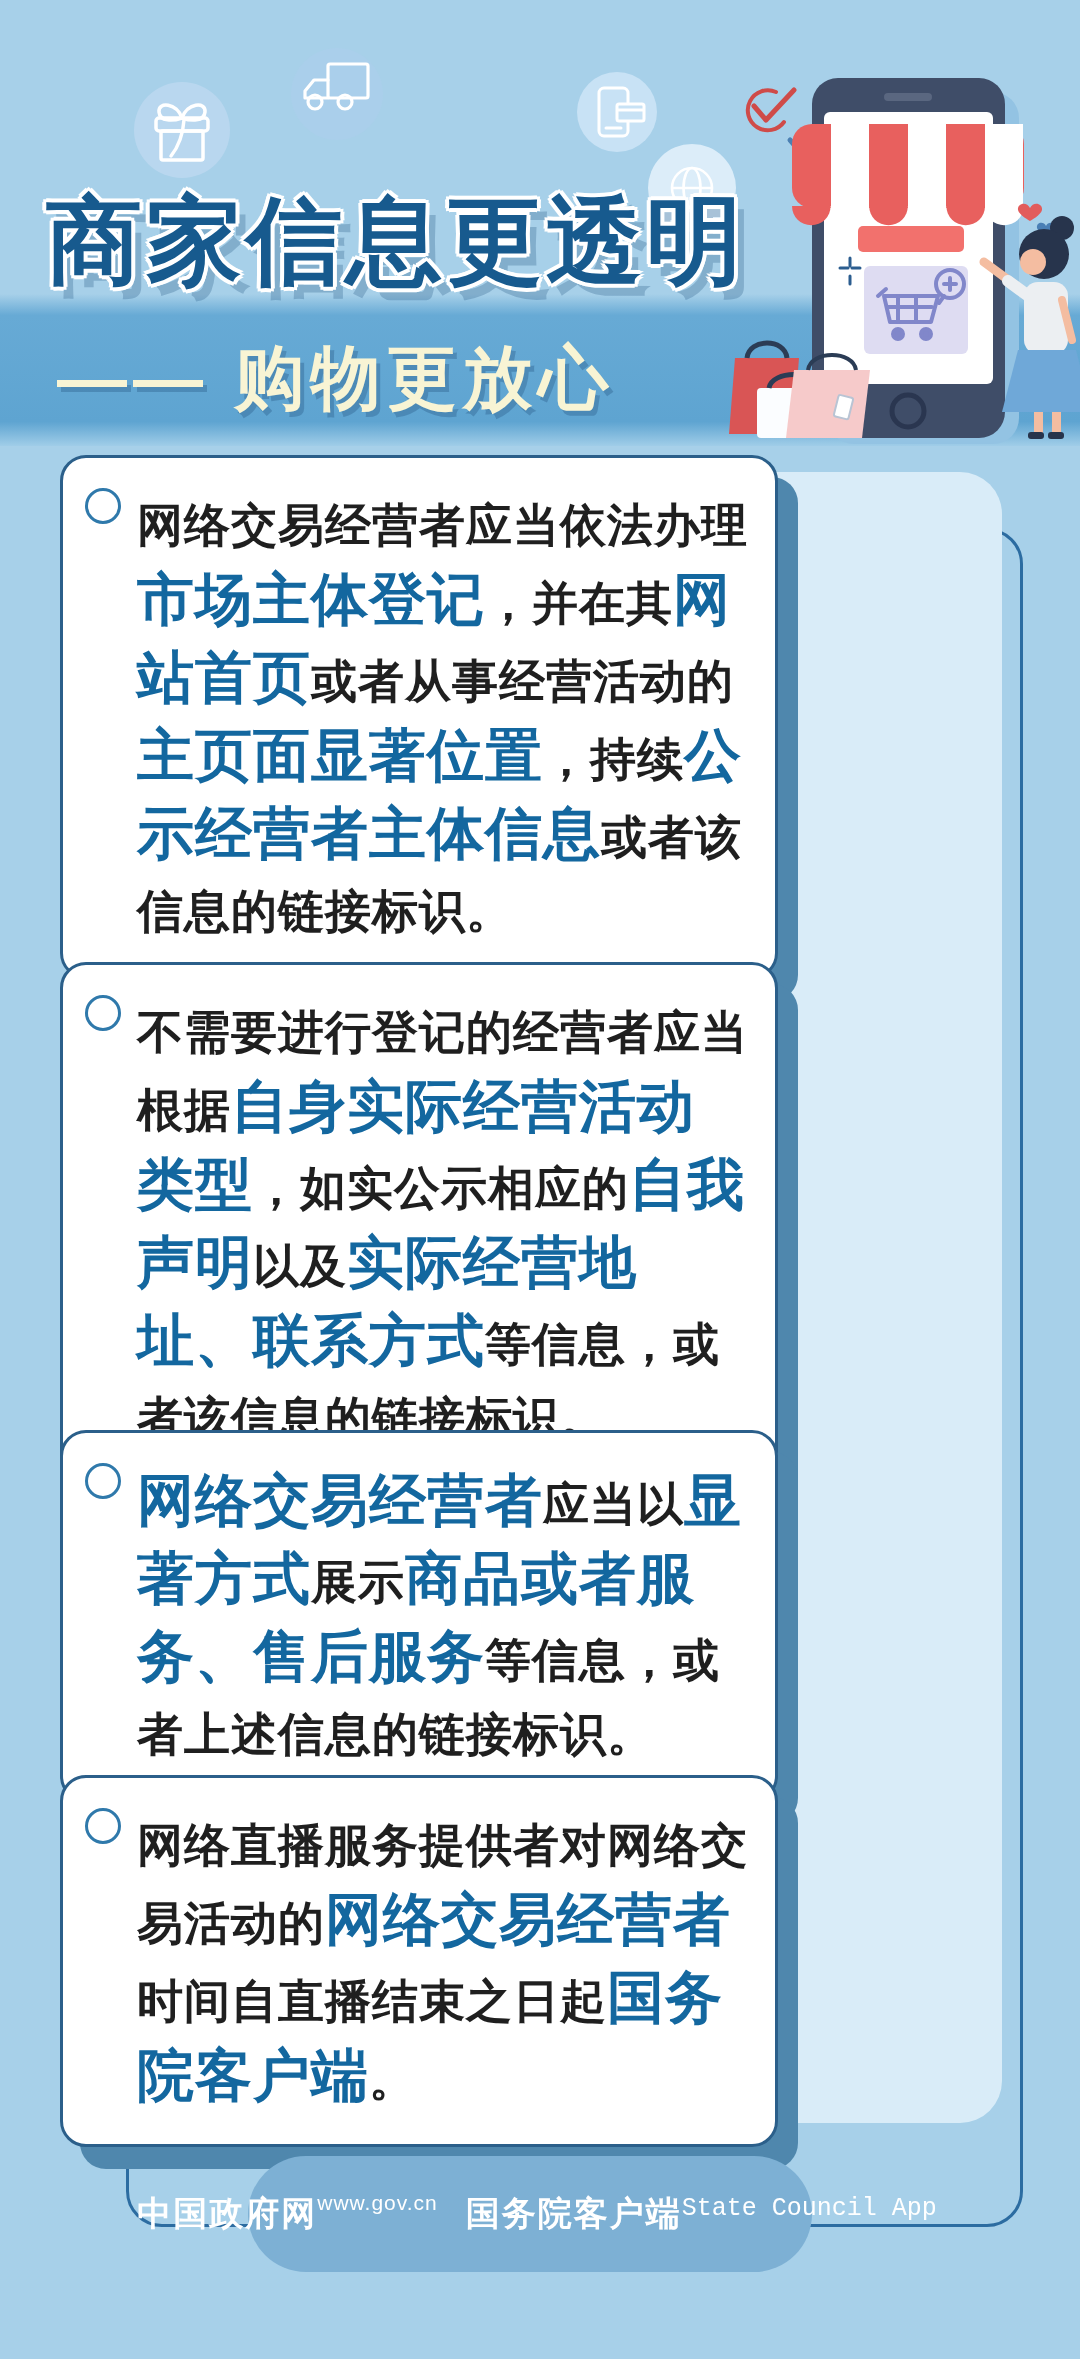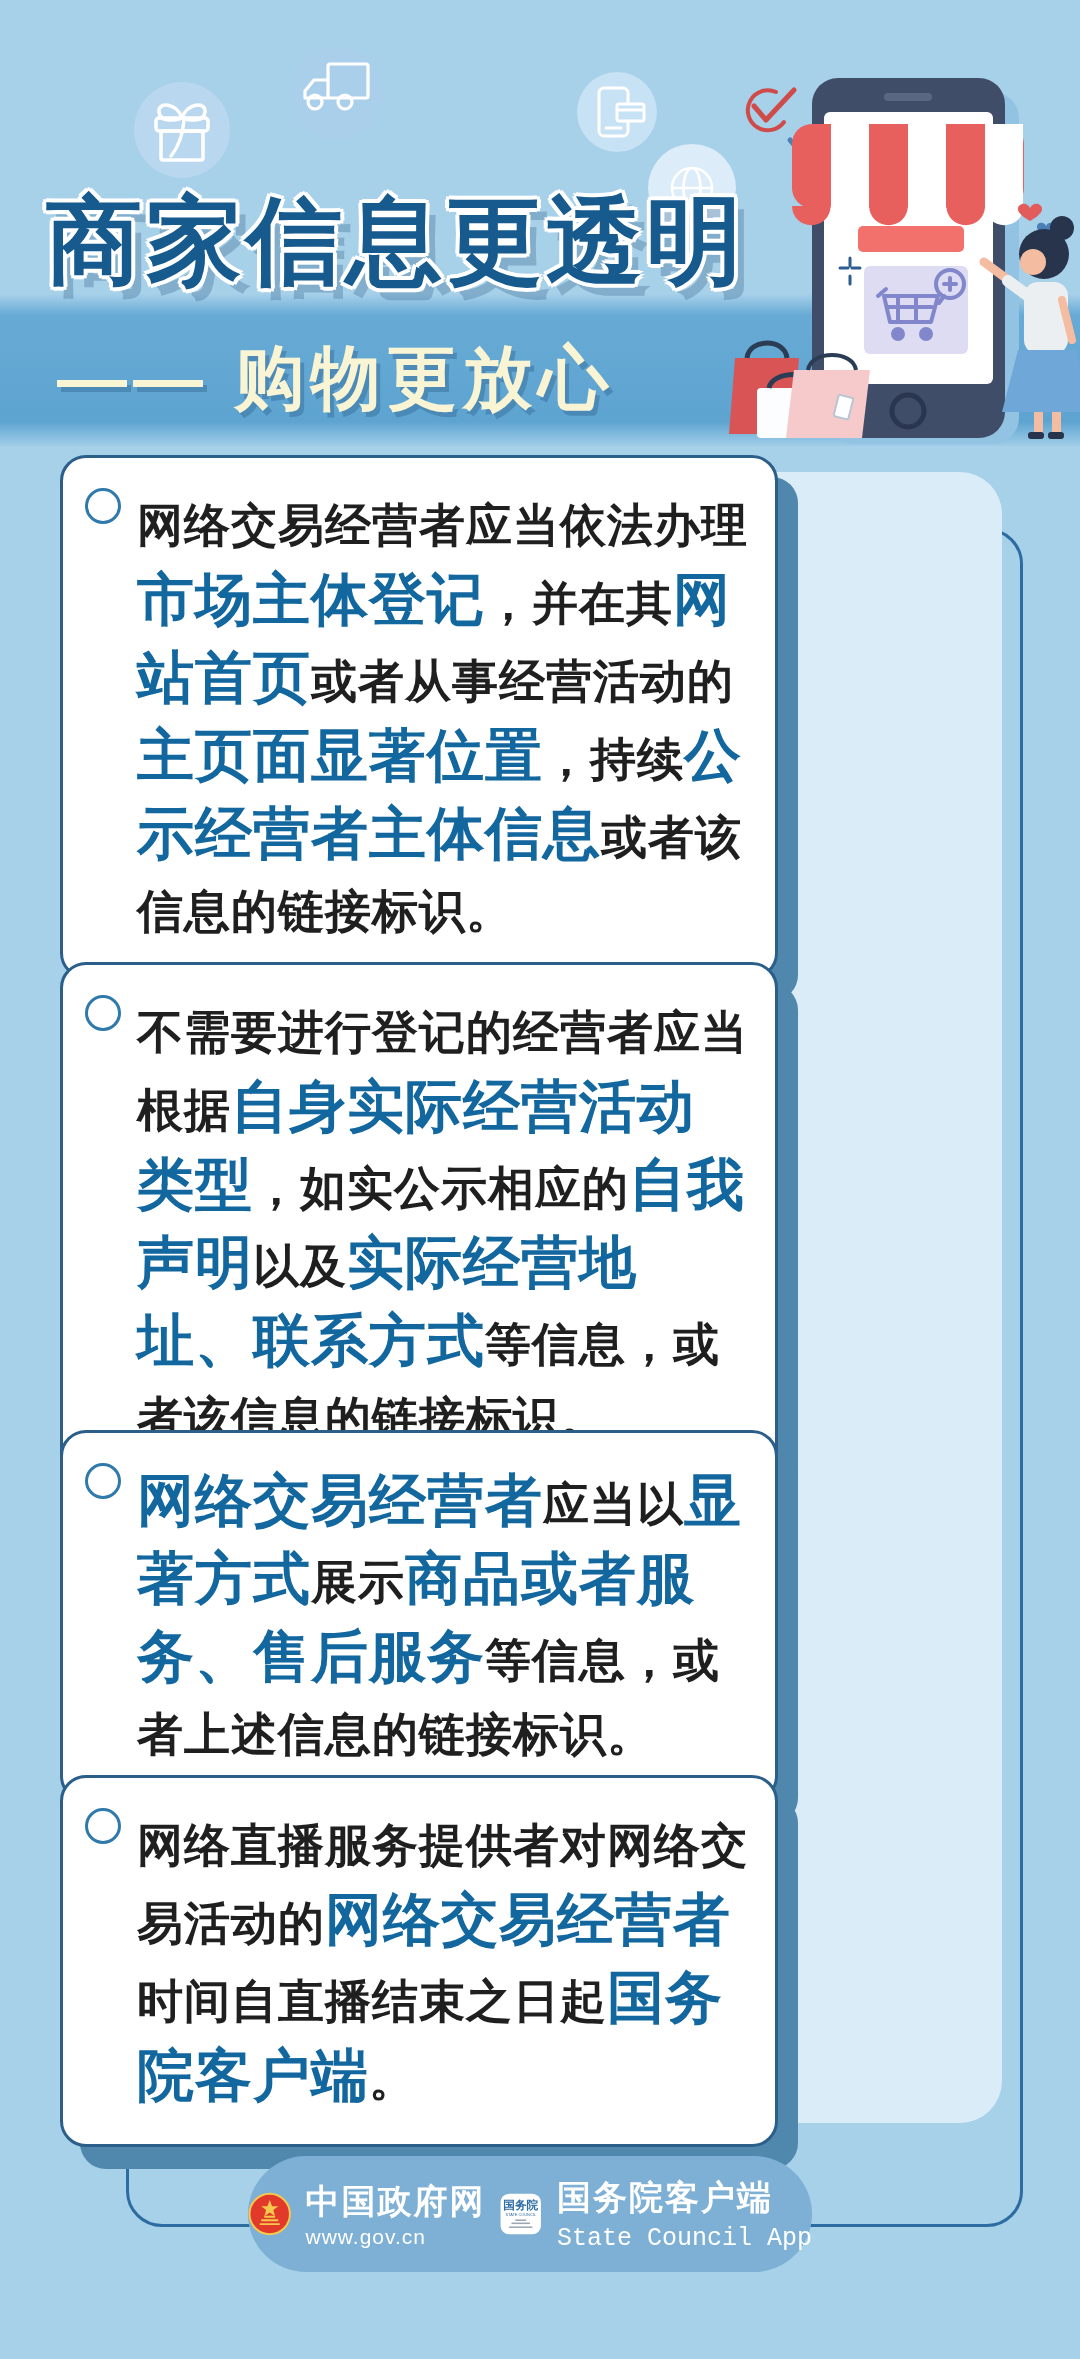--- a/index.html
+++ b/index.html
@@ -29,21 +29,21 @@
   .card p{margin:0;font-size:46px;line-height:74px;color:#1f1f1f;font-weight:700;
     letter-spacing:1px;}
   .card .em{font-size:57px;font-weight:900;color:#13679f;}
   .ring{position:absolute;left:22px;top:30px;width:30px;height:30px;background:#fff;
     border:3px solid #2f79ab;border-radius:50%;}
   .card1{top:455px;} .card2{top:962px;} .card3{top:1430px;} .card4{top:1775px;}
   
   .footer-pill{position:absolute;left:248px;top:2156px;width:564px;height:116px;
     background:#7db0d4;border-radius:58px;display:flex;align-items:center;
     justify-content:center;gap:14px;}
-  .f-block{display:flex;flex-direction:column;justify-content:center;}
+  .f-block{display:flex;flex-direction:row;justify-content:center;}
   .f-cn{font-size:34px;font-weight:700;color:#ffffff;letter-spacing:2px;white-space:nowrap;}
   .f-url{font-size:21px;color:#ffffff;letter-spacing:1px;}
   .f-serif{font-family:Liberation Mono, monospace;font-size:25px;color:#ffffff;margin-top:3px;white-space:nowrap;}
 </style>
 </head>
 <body>
 
 <div class="poster">
 
   <div class="band"></div>

